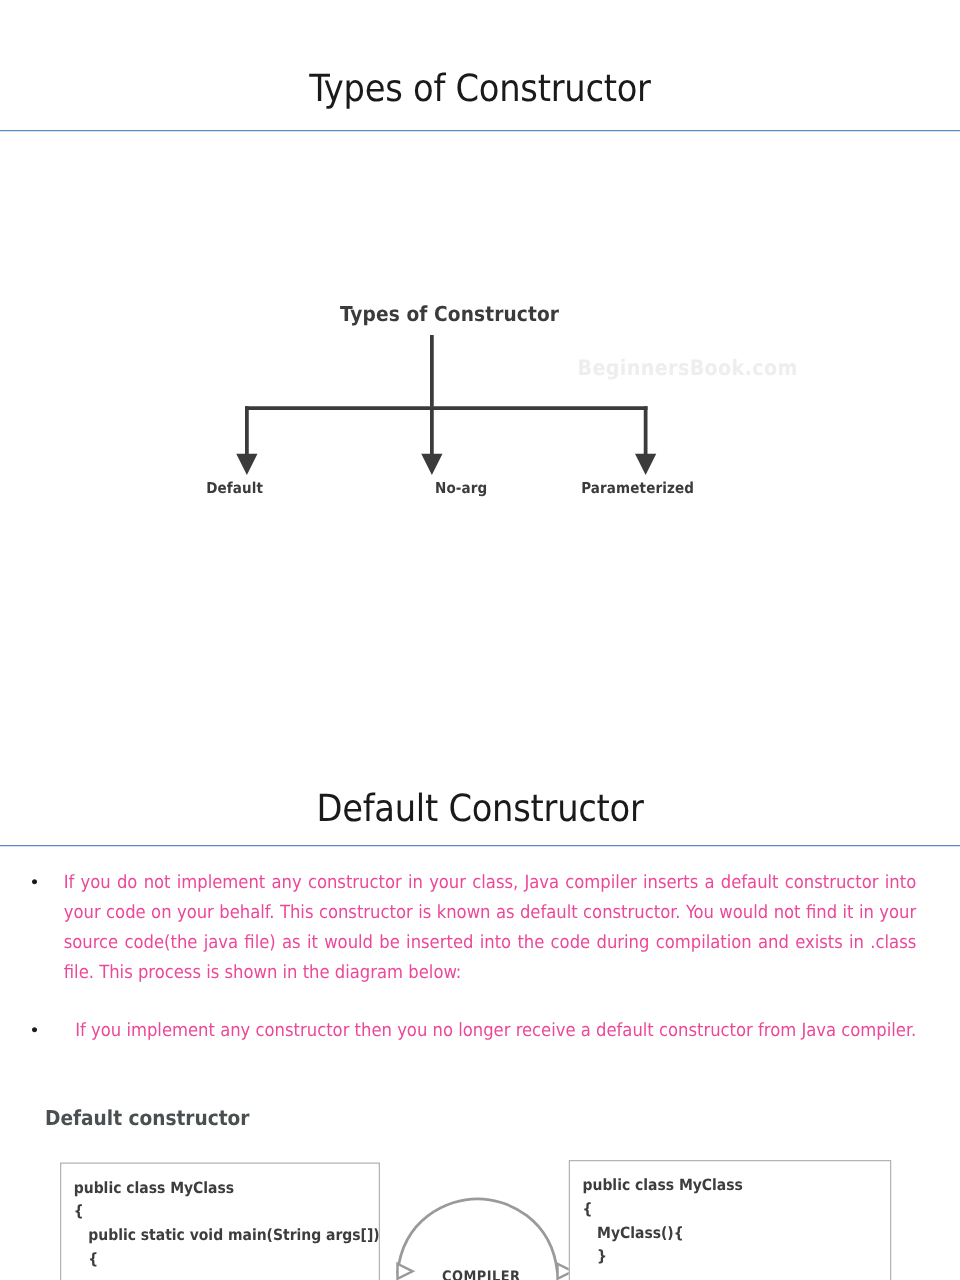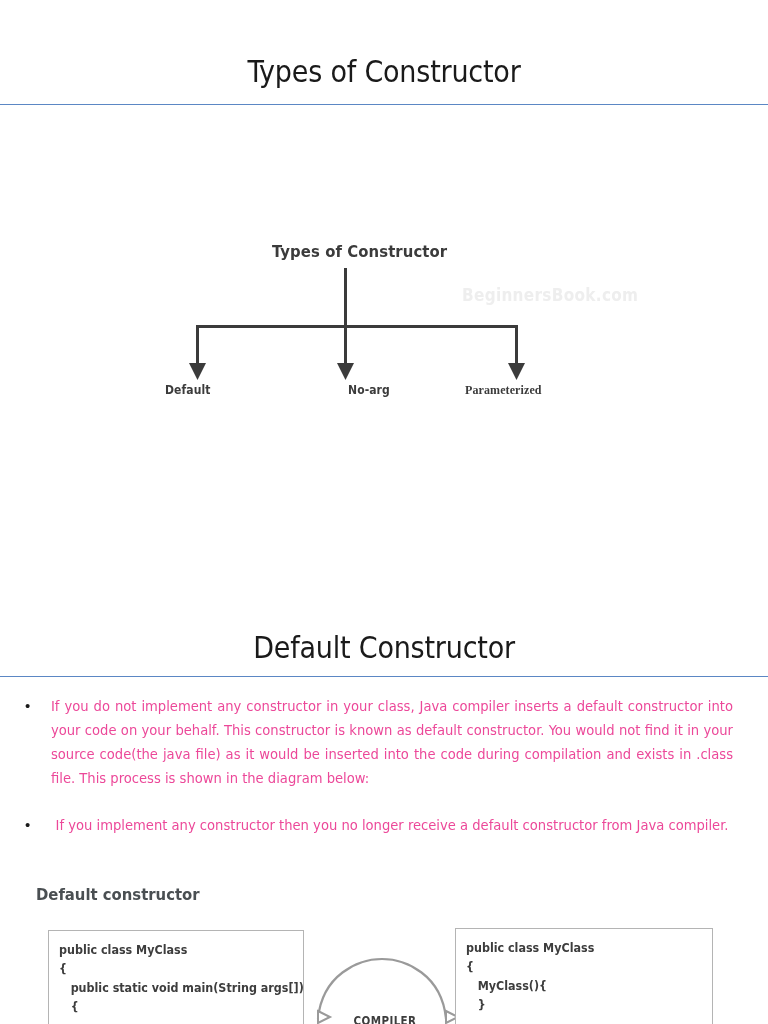--- a/index.html
+++ b/index.html
@@ -77,21 +77,21 @@
     top: 158px;
     font-family: "DejaVu Sans Condensed", "Liberation Sans", sans-serif;
     font-size: 12px;
     font-weight: bold;
     color: #3b3b3b;
     white-space: nowrap;
     letter-spacing: 0.1px;
   }
   #leaf-0 { left: 165px; }
   #leaf-1 { left: 308px; margin-left: 40px; }
-  #leaf-2 { left: 465px; font-family: Liberation Serif, serif; }
+  #leaf-2 { left: 465px; }
 
   
   #body-block {
     position: absolute;
     left: 0;
     top: 694px;
     width: 768px;
   }
   .bullet-row {
     position: relative;
@@ -109,21 +109,21 @@
   }
   .bullet-text {
     display: block;
     font-family: "DejaVu Sans Condensed", "Liberation Sans", sans-serif;
     font-size: 14.6px;
     line-height: 24px;
     color: #ec4899;
     text-align: justify;
     text-justify: inter-word;
   }
-  .bullet-text.nojustify { text-align: center; }
+  .bullet-text.nojustify { text-align: right; }
 
   .subheading {
     position: absolute;
     left: 36px;
     top: 885px;
     font-family: "DejaVu Sans Condensed", "Liberation Sans", sans-serif;
     font-size: 16.5px;
     font-weight: bold;
     color: #4a4f52;
     white-space: nowrap;

